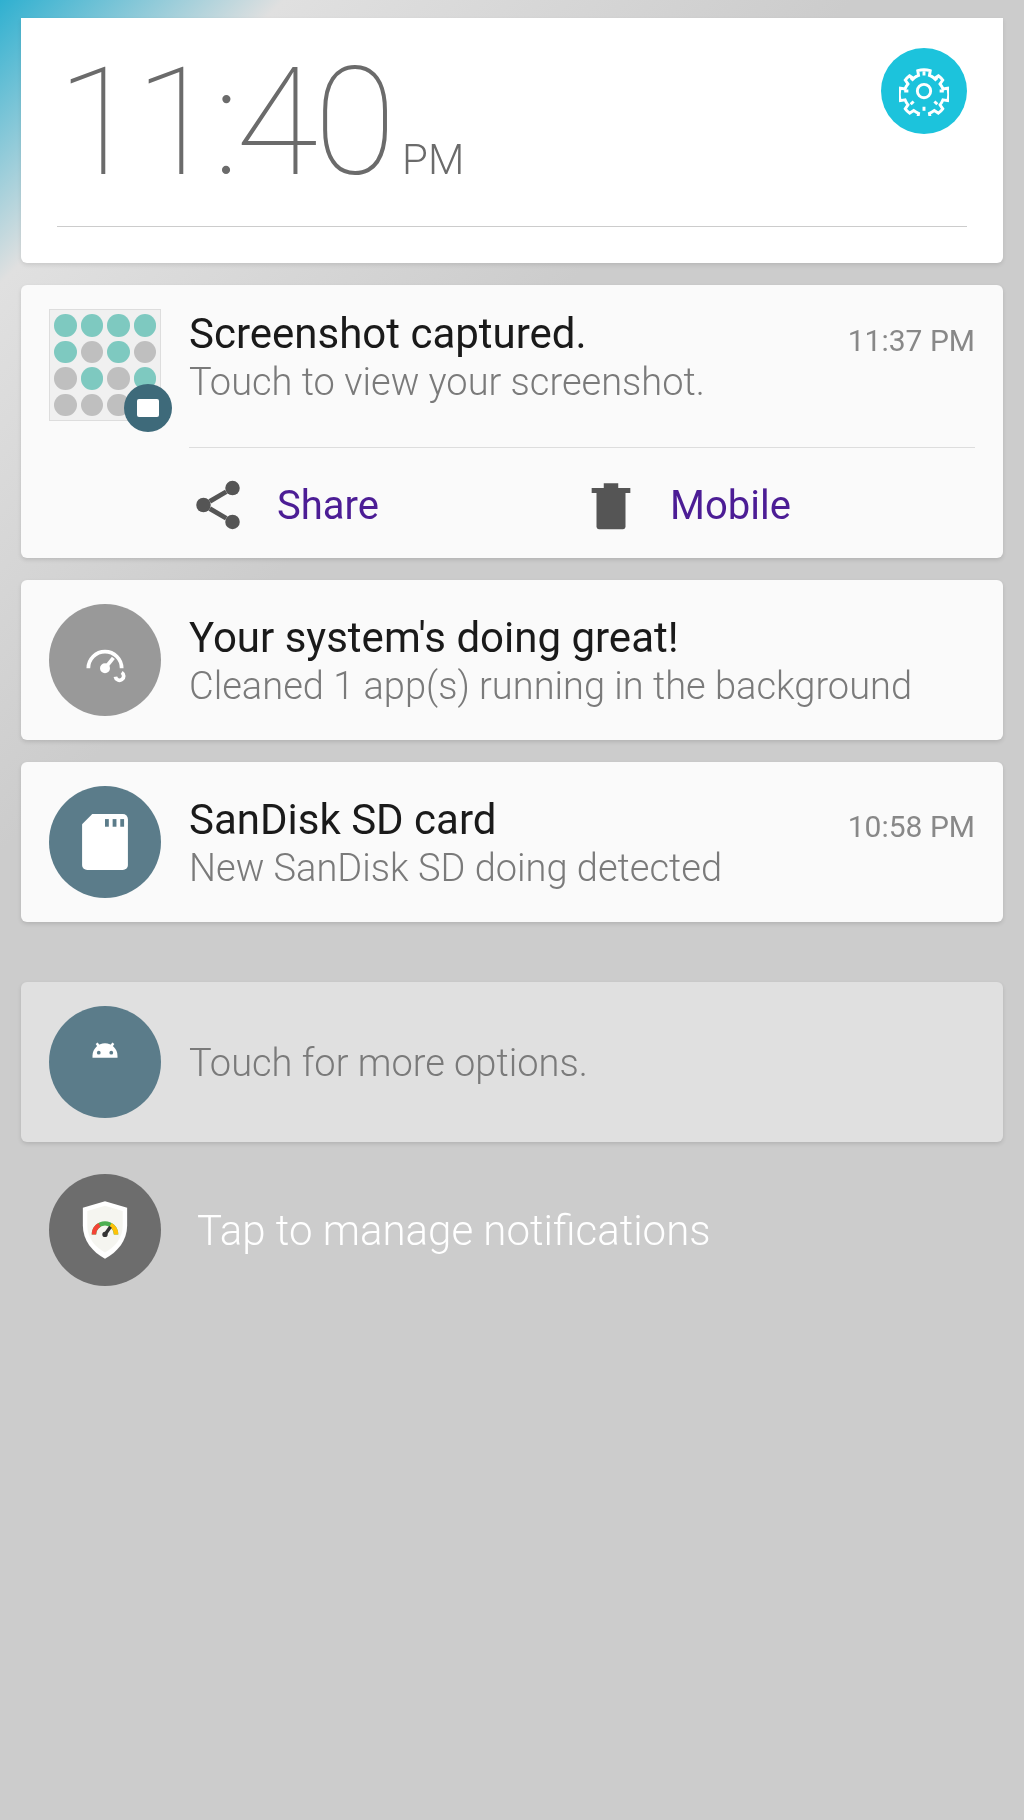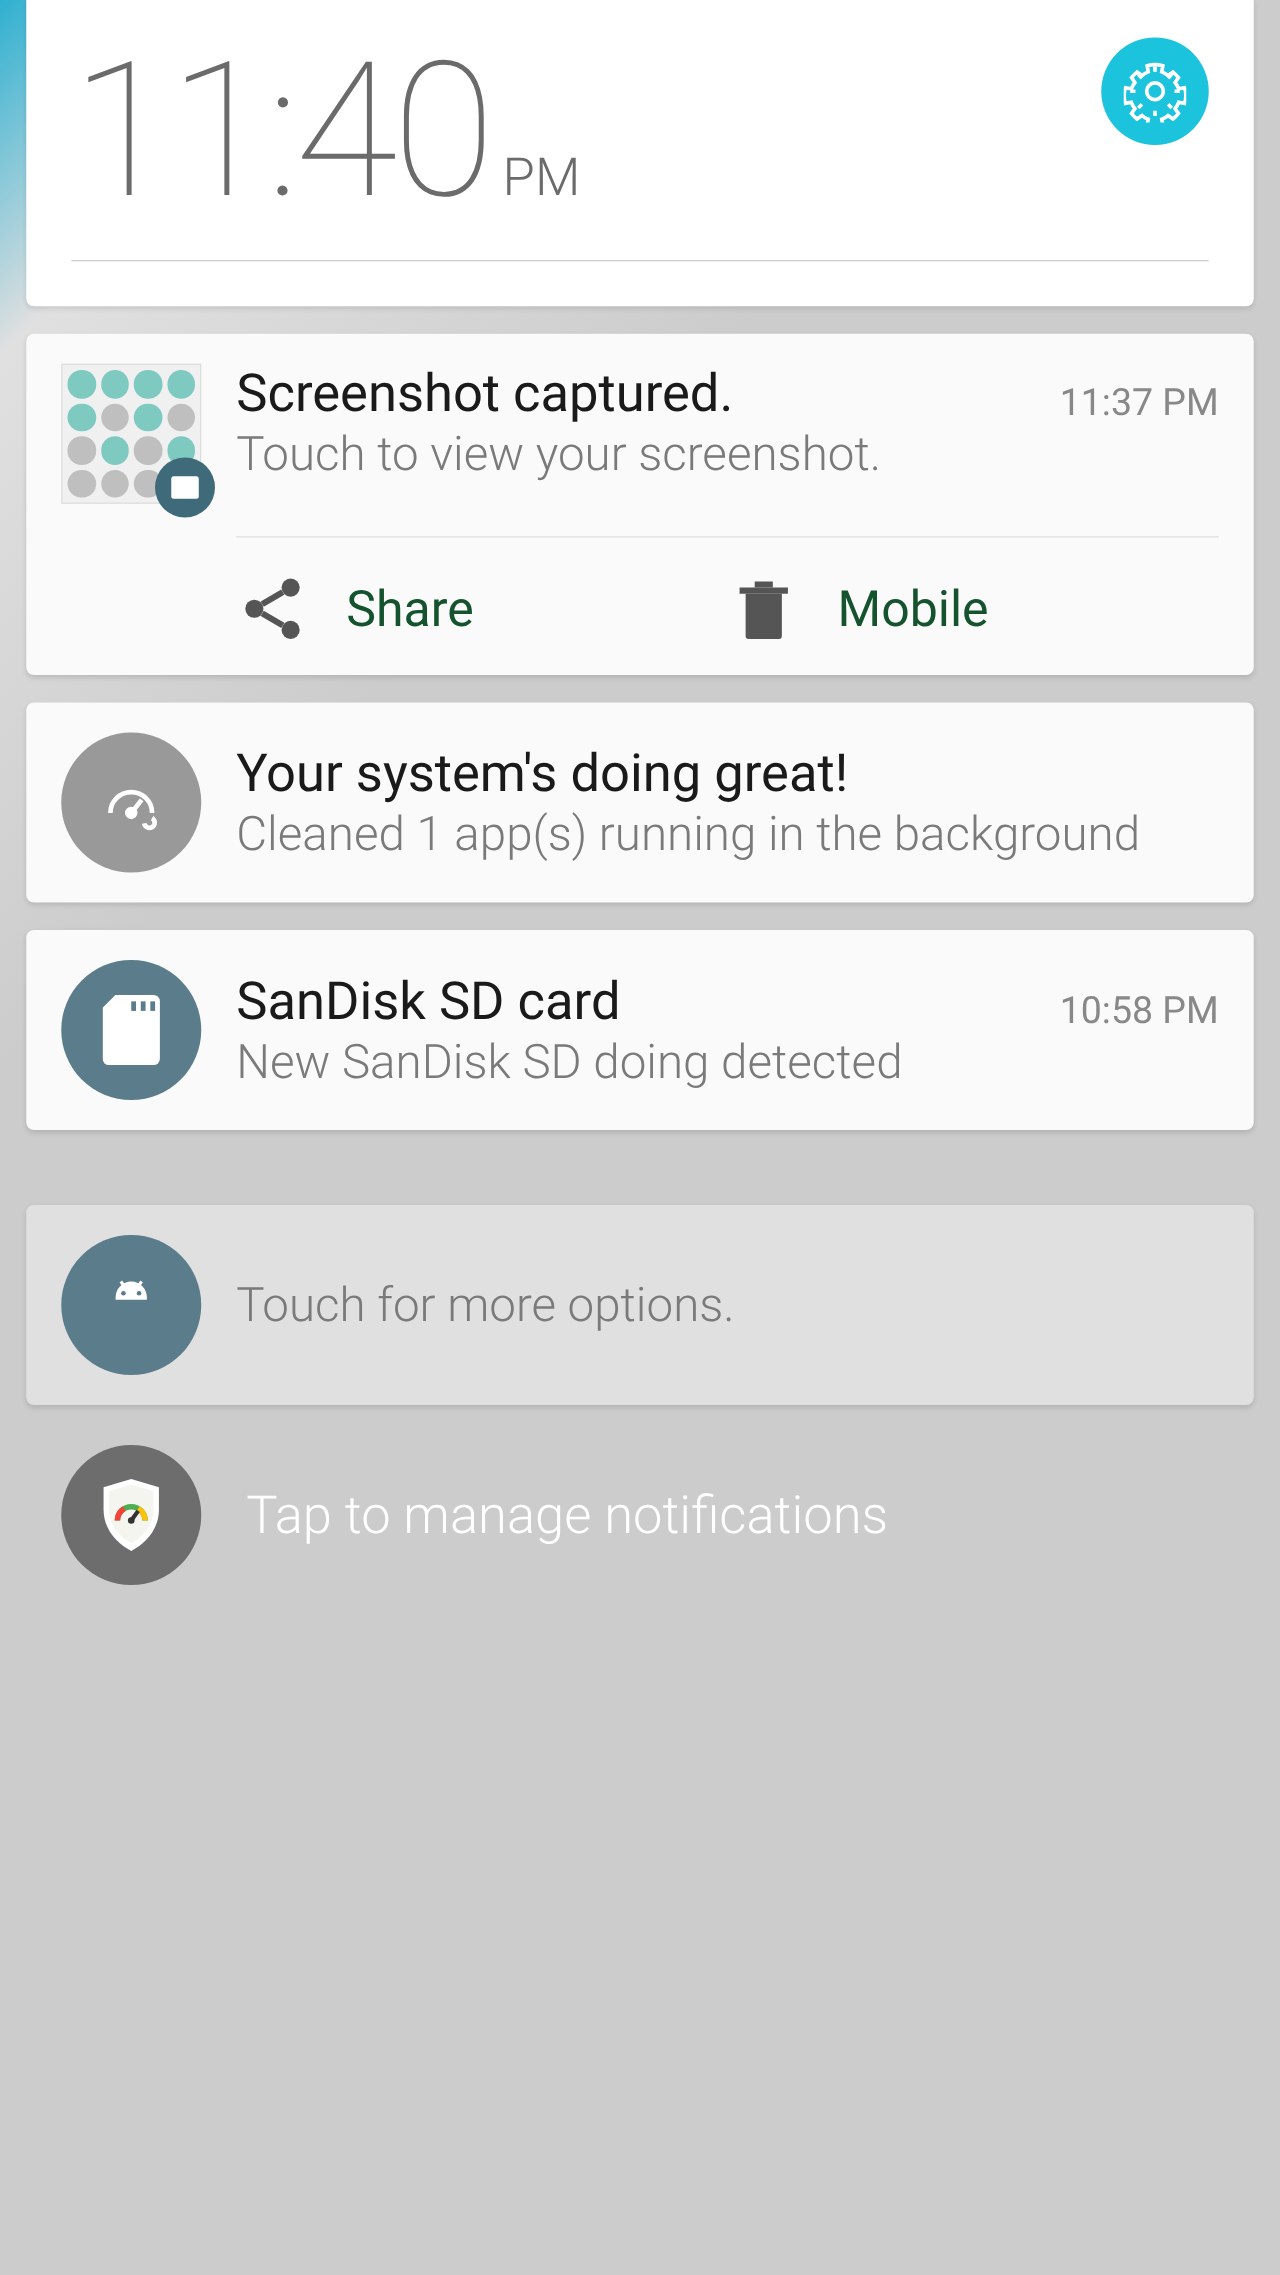--- a/index.html
+++ b/index.html
@@ -13,21 +13,21 @@
   .bg-blur {
     position: absolute;
     top: 0; left: 0; right: 0; height: 1820px;
     background: linear-gradient(135deg, #2fb0d0 0%, #e0e0e0 10%, #cccccc 30%, #cccccc 100%);
     z-index: 0;
   }
   .panel {
     position: relative;
     z-index: 1;
     width: 1024px;
-    padding: 0 21px;
+    padding: 18px 21px;
   }
   .header-card {
     background: #ffffff;
     border-radius: 0 0 6px 6px;
     padding: 30px 36px 20px 36px;
     box-shadow: 0 2px 4px rgba(0,0,0,0.1);
   }
   .header-top {
     display: flex;
     justify-content: space-between;
@@ -192,21 +192,21 @@
     margin-top: 26px;
     margin-left: 140px;
     padding-top: 28px;
   }
   .action {
     flex: 1;
     display: flex;
     align-items: center;
     gap: 30px;
     font-size: 40px;
-    color: #14532d;
+    color: #4c1d95;
   }
   .share-icon, .trash-icon { width: 58px; height: 58px; }
 
   .spacer { height: 38px; }
 
   .manage {
     display: flex;
     align-items: center;
     gap: 36px;
     padding: 32px 28px;

